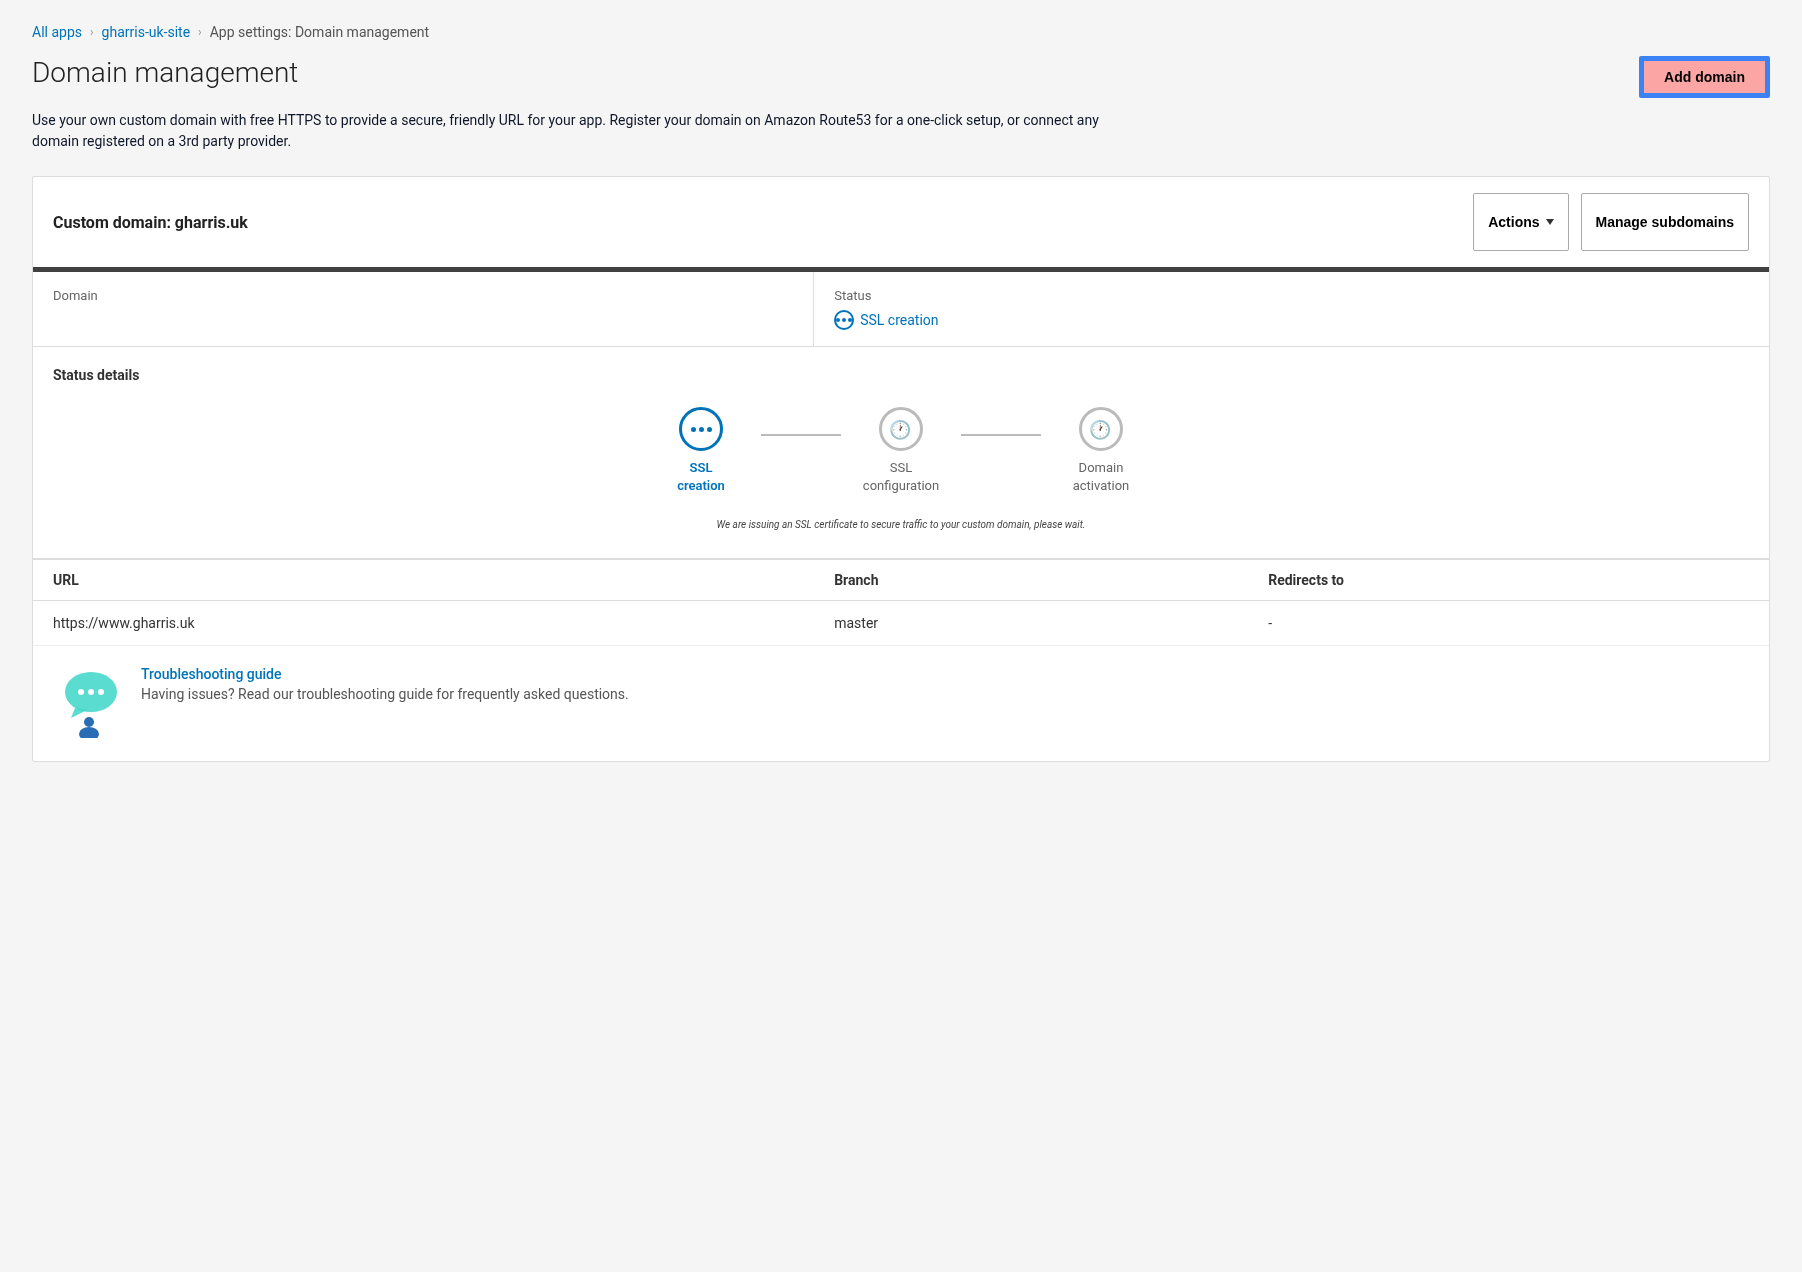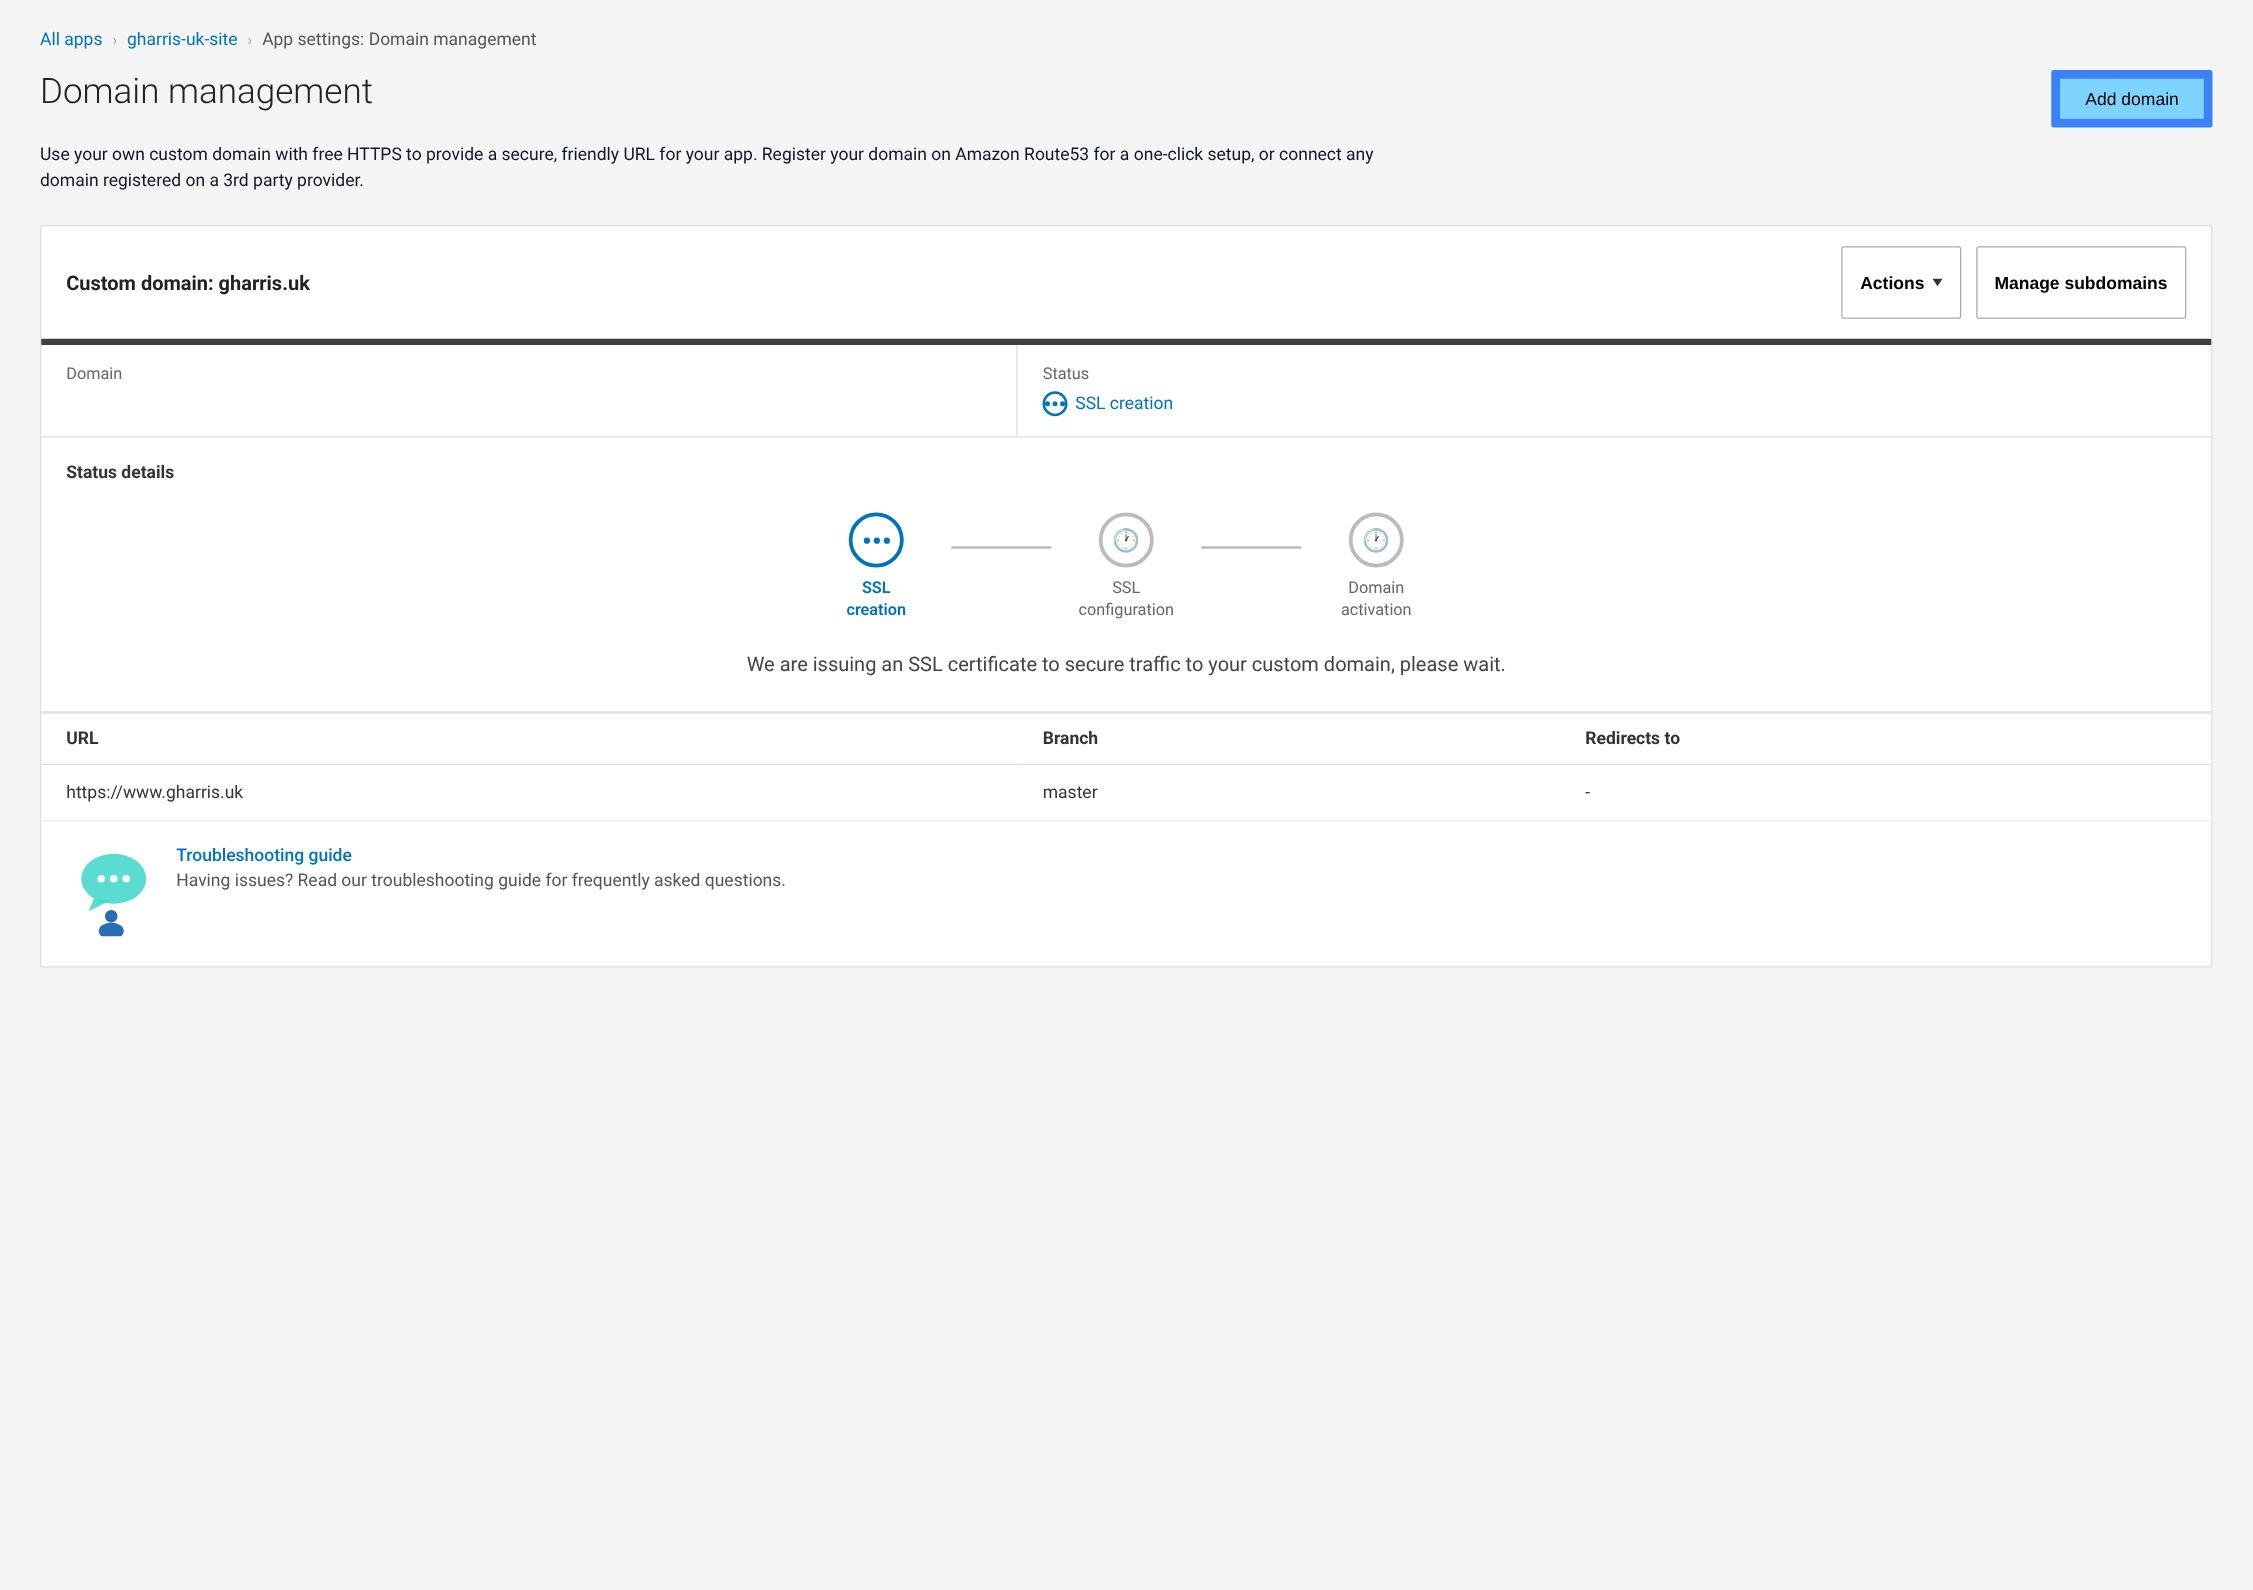--- a/index.html
+++ b/index.html
@@ -39,24 +39,24 @@
       align-items: flex-start;
       margin-bottom: 12px;
     }
     .page-title {
       font-size: 28px;
       font-weight: 300;
       color: #222;
     }
     .add-domain-btn {
       padding: 8px 20px;
-      border: 7px solid #3b82f6;
-      background: #7dd3fc;
-      font-size: 14px;
-      font-weight: 400;
+      border: 5px solid #3b82f6;
+      background: #fca5a5;
+      font-size: 14px;
+      font-weight: 700;
       cursor: pointer;
       border-radius: 2px;
       white-space: nowrap;
     }
 
     .page-description {
       font-size: 14px;
       color: #0f172a;
       line-height: 1.5;
       margin-bottom: 24px;
@@ -219,23 +219,24 @@
       color: #666;
       line-height: 1.4;
     }
     .step-label.active {
       color: #0073bb;
       font-weight: 600;
     }
 
     .ssl-message {
       text-align: center;
-      font-size: 16px;
+      font-size: 10px;
       color: #444;
       padding: 0 20px 8px;
+      font-style: italic;
     }
 
     
     .url-table {
       width: 100%;
       border-collapse: collapse;
     }
     .url-table th {
       text-align: left;
       padding: 12px 20px;

